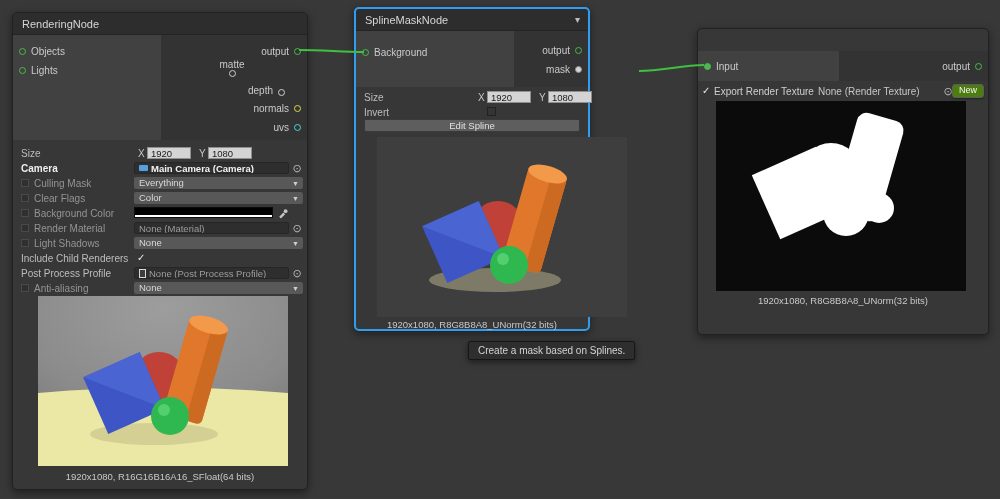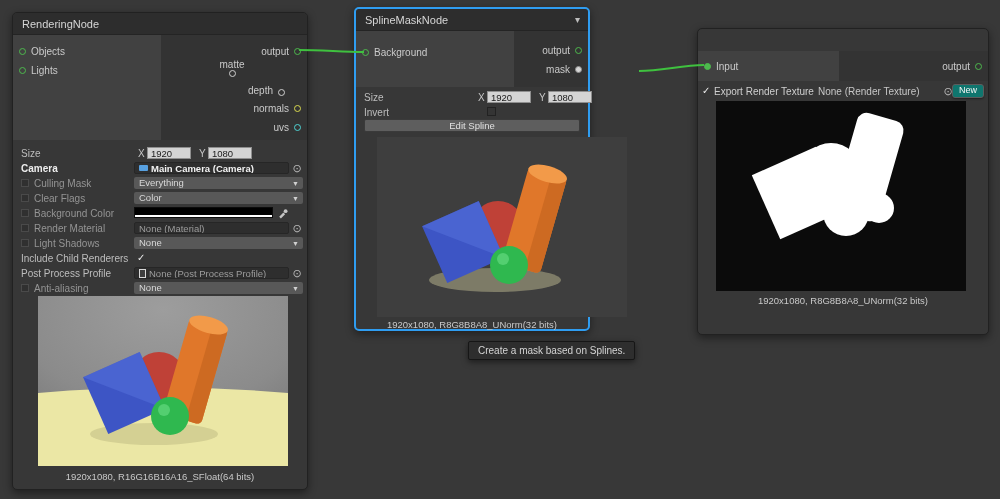--- a/index.html
+++ b/index.html
@@ -32,21 +32,21 @@
   .objfield { position:absolute; left:121px; right:18px; top:0; height:12px; background:#2e2e2e; border:1px solid #262626; border-radius:2px; color:#9c9c9c; font-size:9.5px; display:flex; align-items:center; gap:3px; padding:0 4px; white-space:nowrap; overflow:hidden;text-decoration:underline; }
   .objfield.cam { color:#f2f2f2; font-weight:bold; }
   .picker { position:absolute; right:4px; top:0; width:12px; height:12px; color:#b8b8b8; font-size:11px; line-height:12px; text-align:center; }
   .numlbl { position:absolute; top:1px; color:#c6c6c6; font-size:10px; }
   .numfield { position:absolute; top:0; width:44px; height:12px; background:#d4d4d4; border:1px solid #8f8f8f; color:#1a1a1a; font-size:9.5px; padding:0 3px; font-family:inherit; }
   .cb { position:absolute; width:9px; height:9px; background:#343434; border:1px solid #222; }
   .check { position:absolute; color:#eaeaea; font-size:10px; line-height:12px; }
   .cam-icon { width:9px; height:6px; background:#57a0e0; border-radius:1px; flex:0 0 auto; }
   .doc-icon { width:7px; height:9px; background:#3d3d3d; border:1px solid #d8d8d8; flex:0 0 auto; }
   .btn { position:absolute; background:#5e5e5e; border:1px solid #3a3a3a; border-radius:2px; color:#e0e0e0; font-size:9.5px; text-align:center; }
-  .minibtn { position:absolute; background:#0f766e; border:1px solid #5c5c5c; border-radius:3px; color:#f7f7f7; font-size:9px; line-height:11px; padding:0 6px; height:14px; box-shadow:0 1px 2px rgba(0,0,0,.4); }
+  .minibtn { position:absolute; background:#4d7c0f; border:1px solid #5c5c5c; border-radius:3px; color:#f7f7f7; font-size:9px; line-height:11px; padding:0 6px; height:14px; box-shadow:0 1px 2px rgba(0,0,0,.4); }
   .preview { position:absolute; overflow:hidden; background:#000; }
   .preview svg { display:block; width:100%; height:100%; }
   .caption { position:absolute; left:0; right:0; text-align:center; font-size:9.5px; color:#c9c9c9; white-space:nowrap; }
   .edges { position:absolute; inset:0; pointer-events:none; }
   .tooltip { position:absolute; background:#2e2e2e; border:1px solid #161616; color:#d4d4d4; font-size:10px; padding:3px 9px; border-radius:2px; box-shadow:0 2px 6px rgba(0,0,0,.5); white-space:nowrap; }
   .selected { border:2px solid #2f9df1; }
   .srgb-row { position:absolute; left:0; right:0; display:flex; justify-content:center; align-items:center; gap:5px; font-size:9.5px; color:#c9c9c9; }
   .srgb-cb { width:9px; height:9px; background:#343434; border:1px solid #222; }
 </style>
 </head>

